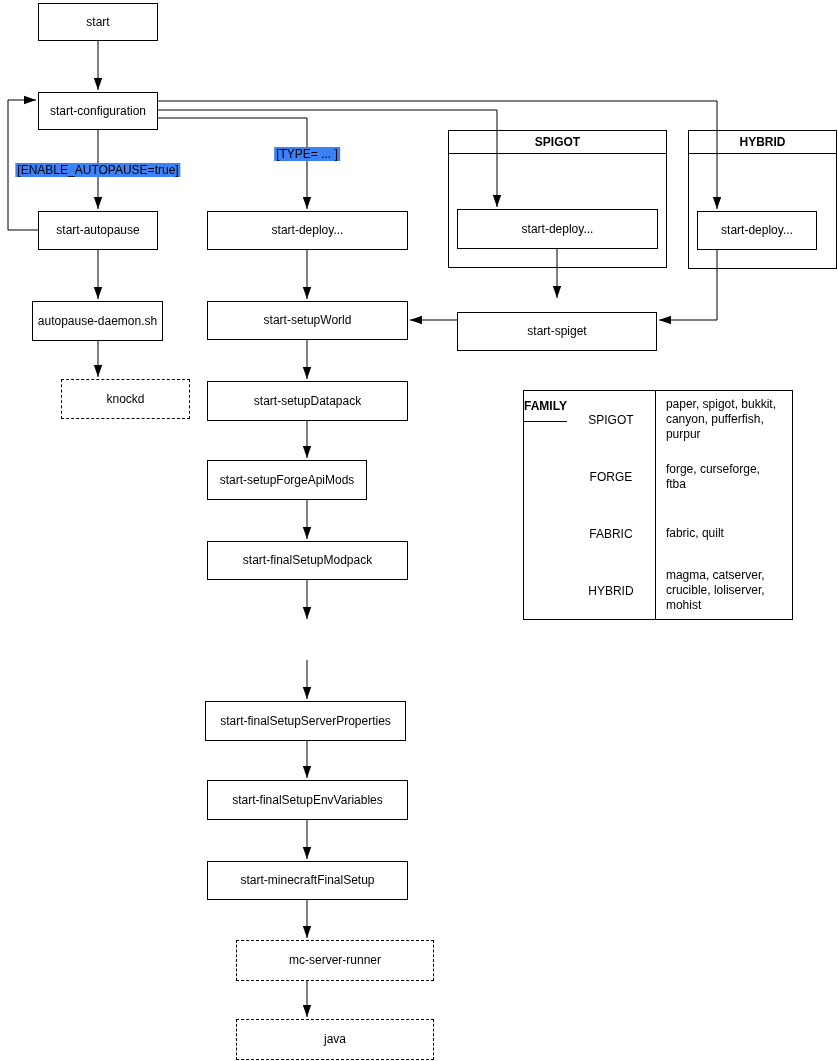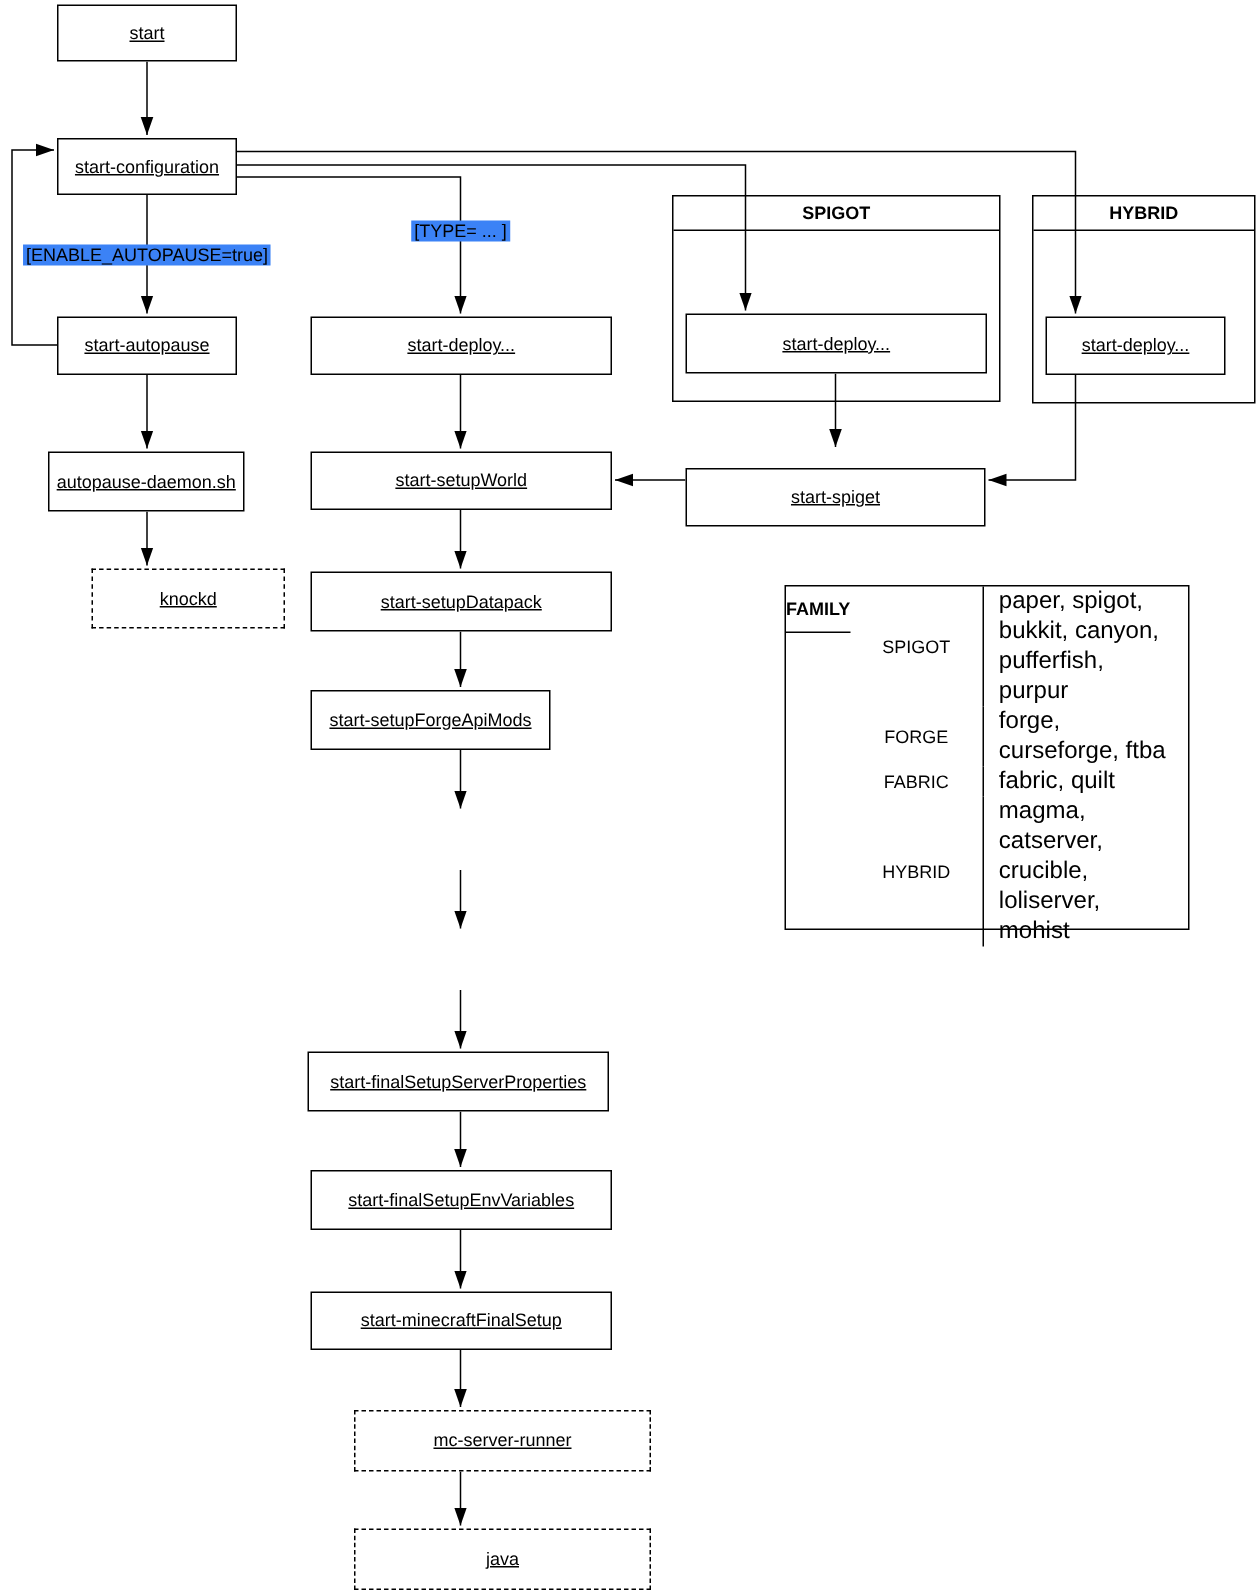--- a/index.html
+++ b/index.html
@@ -17,21 +17,20 @@
     box-sizing: border-box;
     background: #ffffff;
     border: 1px solid #000000;
     display: flex;
     align-items: center;
     justify-content: center;
     text-align: center;
     font-size: 12px;
     line-height: 1.2;
     padding: 2px 4px;
-    text-decoration: underline;
   }
   .node.dashed { border-style: dashed; margin-left: 28px; }
   .group {
     position: absolute;
     box-sizing: border-box;
     border: 1px solid #000000;
     background: transparent;
   }
   .group-title {
     box-sizing: border-box;
@@ -85,21 +84,21 @@
     border-right: 1px solid #000000;
     display: flex;
     align-items: center;
     justify-content: center;
     font-size: 12px;
   }
   .cell-servers {
     flex: 1;
     display: flex;
     align-items: center;
-    font-size: 16px;
+    font-size: 12px;
     line-height: 1.25;
     padding: 0 10px 0 10px;
     text-align: left;
   }
 </style>
 </head>
 <body>
 
 <div class="canvas">
 
@@ -147,20 +146,21 @@
   <div class="node" style="left:38px; top:3px; width:120px; height:38px;">start</div>
   <div class="node" style="left:38px; top:92px; width:120px; height:38px;">start-configuration</div>
   <div class="node" style="left:38px; top:211px; width:120px; height:39px;">start-autopause</div>
   <div class="node" style="left:32px; top:301px; width:131px; height:40px;">autopause-daemon.sh</div>
   <div class="node dashed" style="left:33px; top:379px; width:129px; height:40px;">knockd</div>
 
   <div class="node" style="left:207px; top:211px; width:201px; height:39px;">start-deploy...</div>
   <div class="node" style="left:207px; top:301px; width:201px; height:39px;text-align:right;">start-setupWorld</div>
   <div class="node" style="left:207px; top:381px; width:201px; height:40px;">start-setupDatapack</div>
   <div class="node" style="left:207px; top:460px; width:160px; height:40px;">start-setupForgeApiMods</div>
+  <div class="node" style="left:207px; top:541px; width:201px; height:39px;">start-finalSetupModpack</div>
   <div class="node" style="left:205px; top:701px; width:201px; height:40px;">start-finalSetupServerProperties</div>
   <div class="node" style="left:207px; top:780px; width:201px; height:40px;">start-finalSetupEnvVariables</div>
   <div class="node" style="left:207px; top:861px; width:201px; height:39px;">start-minecraftFinalSetup</div>
   <div class="node dashed" style="left:208px; top:940px; width:198px; height:41px;">mc-server-runner</div>
   <div class="node dashed" style="left:208px; top:1019px; width:198px; height:41px;">java</div>
 
   <div class="node" style="left:457px; top:209px; width:201px; height:40px;">start-deploy...</div>
   <div class="node" style="left:697px; top:211px; width:120px; height:39px;">start-deploy...</div>
   <div class="node" style="left:457px; top:300px; width:200px; height:39px;margin-top:12px;">start-spiget</div>
 

